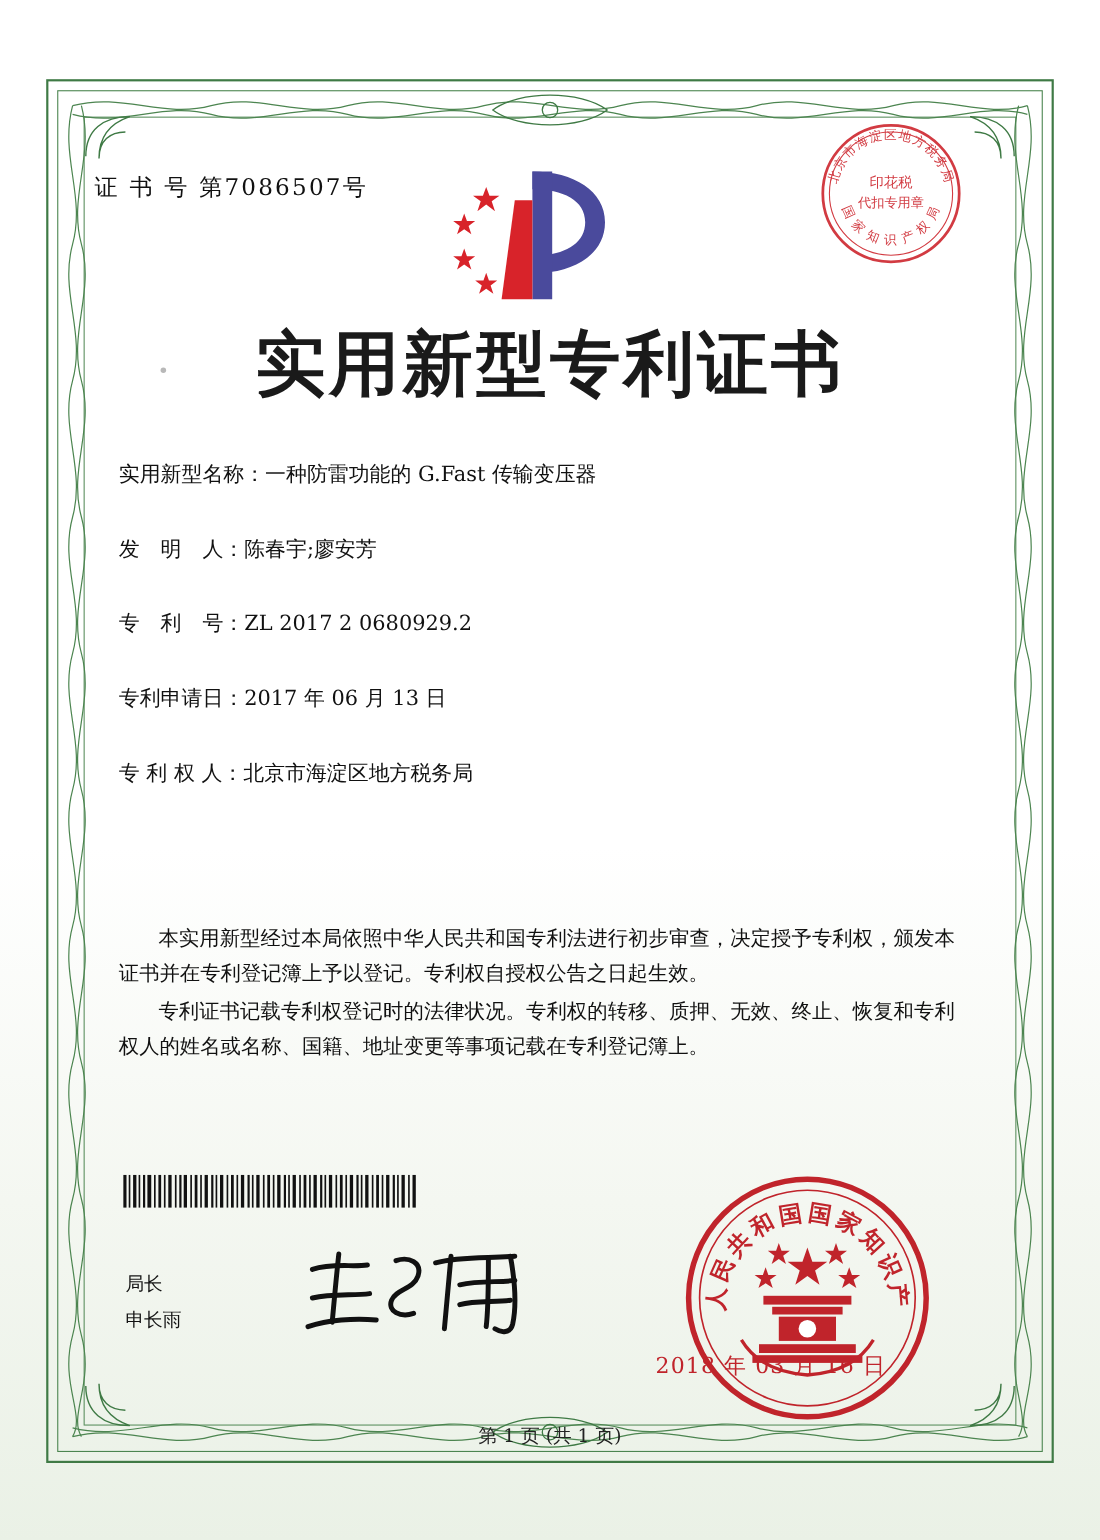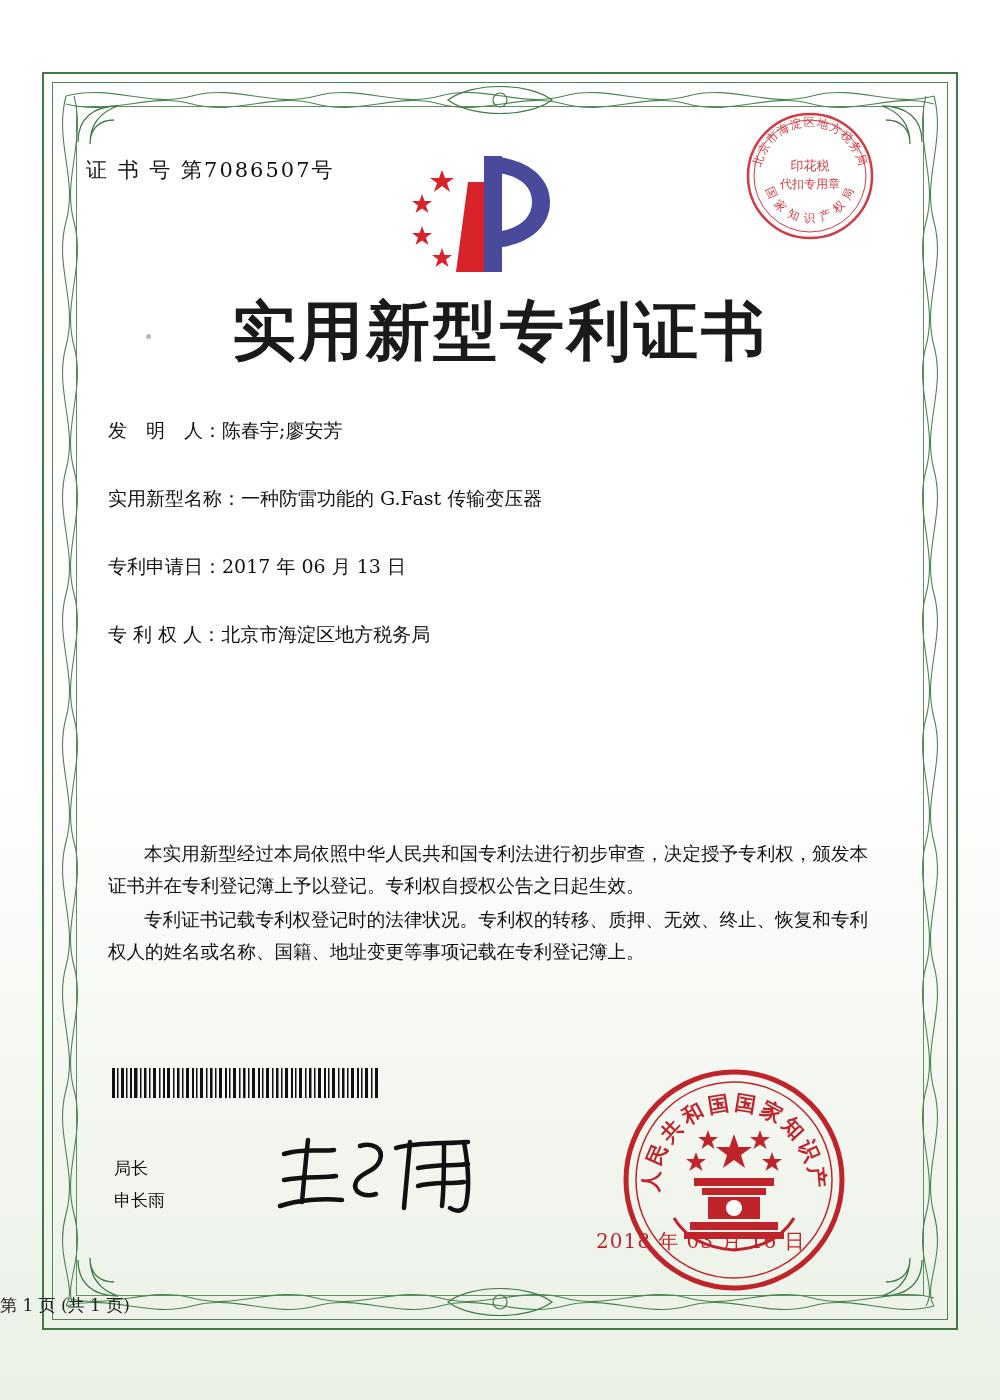--- a/index.html
+++ b/index.html
@@ -159,21 +159,21 @@
     font-size: 20px;
     color: #c0242b;
     letter-spacing: 1px;
   }
 
   
   .page-footer {
     position: absolute;
     left: 0; top: 1294px;
     width: 1000px;
-    text-align: left;
+    text-align: center;
     font-family: "DejaVu Serif", serif;
     font-size: 17px;
     color: #222;
   }
 
   .speck {
     position: absolute;
     left: 146px; top: 334px;
     width: 5px; height: 5px;
     background: #b8b8b8;
@@ -262,24 +262,27 @@
       </text>
       <text x="68" y="62" font-family="'DejaVu Serif',serif" font-size="13" fill="#d23b42" text-anchor="middle">印花税</text>
       <text x="68" y="80" font-family="'DejaVu Serif',serif" font-size="12" fill="#d23b42" text-anchor="middle">代扣专用章</text>
     </svg>
   </div>
 
   <div class="cert-title">实用新型专利证书</div>
 
   <div class="fields">
     <div class="field-row">
+      <span class="field-label">实用新型名称：</span><span class="field-value">一种防雷功能的 G.Fast 传输变压器</span>
+    </div>
+    <div class="field-row">
       <span class="field-label">发　明　人：</span><span class="field-value">陈春宇;廖安芳</span>
     </div>
     <div class="field-row">
-      <span class="field-label">实用新型名称：</span><span class="field-value">一种防雷功能的 G.Fast 传输变压器</span>
+      <span class="field-label">专　利　号：</span><span class="field-value">ZL 2017 2 0680929.2</span>
     </div>
     <div class="field-row">
       <span class="field-label">专利申请日：</span><span class="field-value">2017 年 06 月 13 日</span>
     </div>
     <div class="field-row">
       <span class="field-label">专 利 权 人：</span><span class="field-value">北京市海淀区地方税务局</span>
     </div>
   </div>
 
   <div class="body-text">

